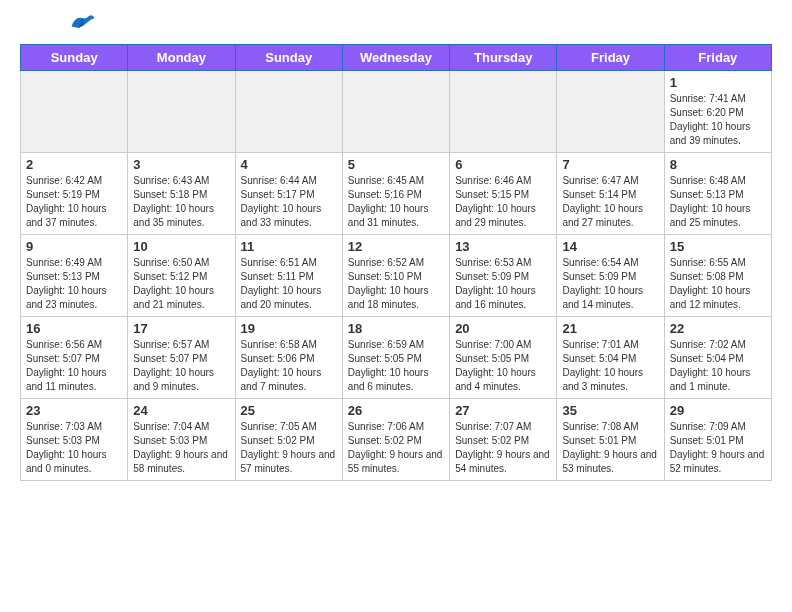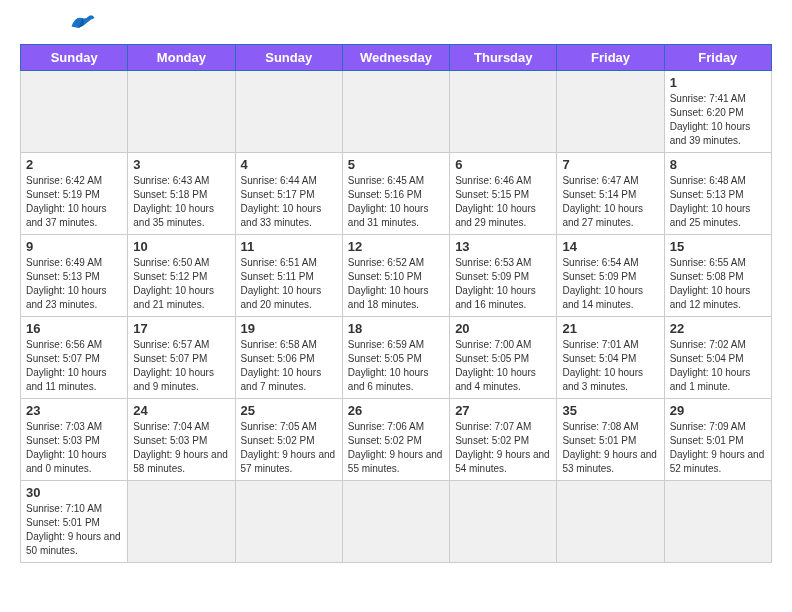--- a/index.html
+++ b/index.html
@@ -250,27 +250,15 @@
           </td>
           <td>
             <span class="day-num">35</span>
             <div class="day-info">Sunrise: 7:08 AM<br>Sunset: 5:01 PM<br>Daylight: 9 hours and 53 minutes.</div>
           </td>
           <td>
             <span class="day-num">29</span>
             <div class="day-info">Sunrise: 7:09 AM<br>Sunset: 5:01 PM<br>Daylight: 9 hours and 52 minutes.</div>
           </td>
         </tr>
-        <tr class="week-row">
-          <td>
-            <span class="day-num">30</span>
-            <div class="day-info">Sunrise: 7:10 AM<br>Sunset: 5:01 PM<br>Daylight: 9 hours and 50 minutes.</div>
-          </td>
-          <td class="empty"></td>
-          <td class="empty"></td>
-          <td class="empty"></td>
-          <td class="empty"></td>
-          <td class="empty"></td>
-          <td class="empty"></td>
-        </tr>
       </tbody>
   </table>
 </div>
 
 </body></html>

